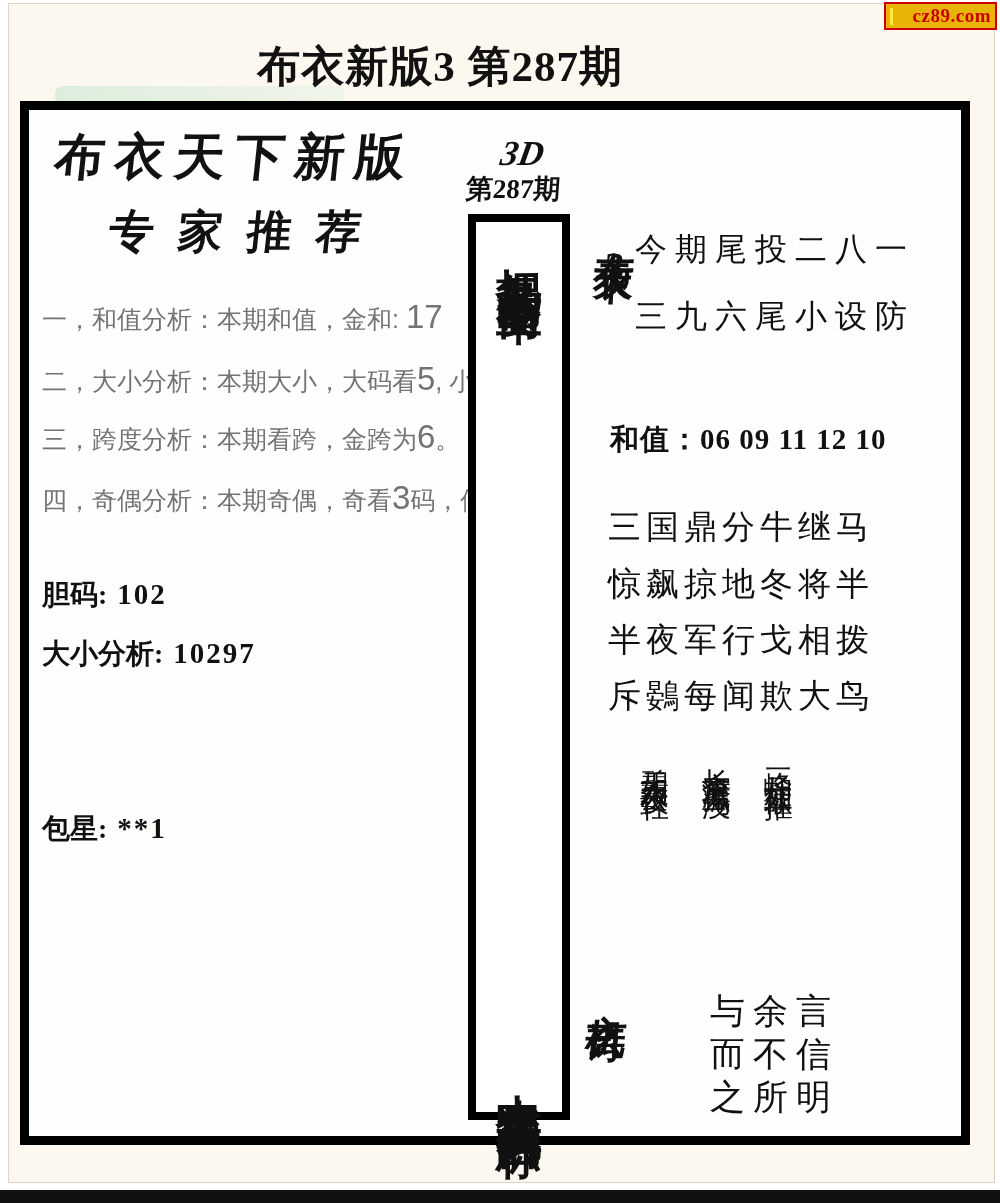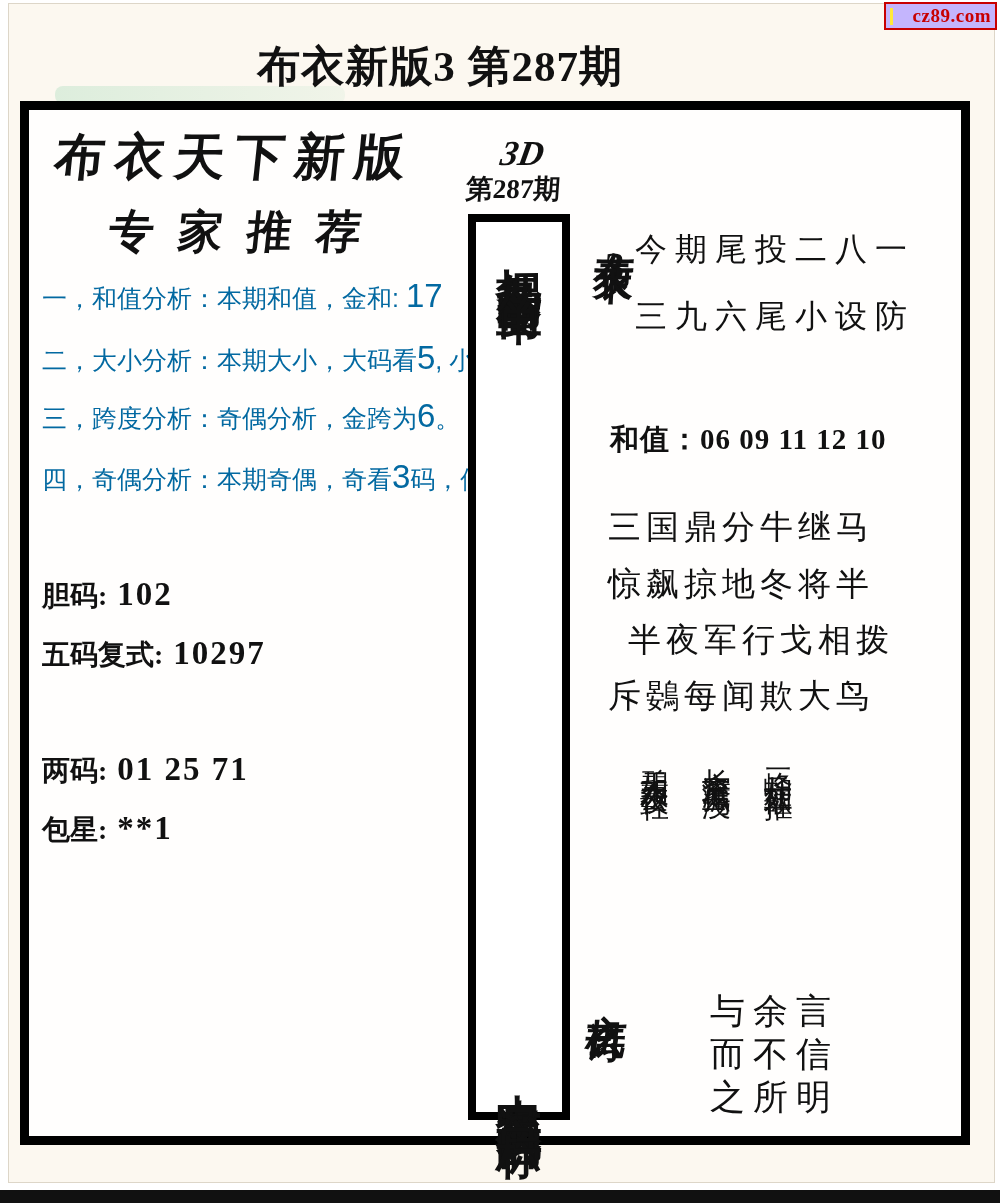--- a/index.html
+++ b/index.html
@@ -9,21 +9,21 @@
     background:#fff; overflow:hidden;
     font-family:"Liberation Serif","DejaVu Serif",serif;
     color:#111;
   }
   .cream-panel {
     position:absolute; left:8px; top:3px; width:987px; height:1180px;
     background:#fcf8f0; border:1px solid #ddd6c8;
   }
   .logo-box {
     position:absolute; left:884px; top:2px; width:113px; height:28px;
-    background:#c4b5fd; border:2px solid #c80000;
+    background:#eab308; border:2px solid #c80000;
     display:flex; align-items:center; gap:20px; padding:0 4px; z-index:5;
   }
   .logo-square { width:17px; height:17px; background:#ffe93a; }
   .logo-text { color:#c80000; font-weight:bold; font-size:19px; letter-spacing:0.5px; }
   .page-title {
     position:absolute; left:0; top:38px; width:880px; text-align:center;
     font-size:43px; font-weight:bold; letter-spacing:1px;
   }
   .main-box {
     position:absolute; left:20px; top:101px; width:950px; height:1044px;
@@ -36,47 +36,47 @@
     left:26px; top:14px; width:440px;
     font-size:50px; font-weight:bold; letter-spacing:10px;
     transform:skewX(-6deg); white-space:nowrap;
   }
   .brand-subtitle {
     left:80px; top:92px; font-size:45px; font-weight:bold; letter-spacing:24px;
     transform:skewX(-6deg); white-space:nowrap;
   }
   .analysis-line {
     left:13px; font-family:"Liberation Sans","DejaVu Sans",sans-serif;
-    font-size:25px; white-space:nowrap; color:#0369a1;
+    font-size:25px; white-space:nowrap; color:#737373;margin-top:21px;
   }
   .analysis-line .num { font-size:33px; line-height:1; }
   .al-0 { top:169px; } .al-1 { top:231px; } .al-2 { top:289px; } .al-3 { top:350px; }
   .pick-line { left:13px; font-size:28px; font-weight:bold; white-space:nowrap; }
-  .pick-line .pick-value { font-size:33px; margin-left:10px; letter-spacing:2px; }
+  .pick-line .pick-value { font-size:29px; margin-left:10px; letter-spacing:2px; }
   .pk-0 { top:466px; } .pk-1 { top:525px; } .pk-2 { top:585px; } .pk-3 { top:641px; } .pk-4 { top:700px; }
 
   
   .game-label { left:472px; top:24px; font-size:35px; font-weight:bold; font-style:italic; transform:skewX(-10deg); }
   .issue-label { left:437px; top:61px; font-size:27px; font-weight:bold; white-space:nowrap; transform:skewX(-4deg); }
   .slogan-box {
     left:439px; top:104px; width:102px; height:906px;
     border:8px solid #000; background:#fff;
     display:flex; flex-direction:column; align-items:center; justify-content:space-between;
     padding:10px 0;
   }
   .vtext { writing-mode:vertical-rl; text-orientation:upright; }
   .slogan-text { font-size:46px; font-weight:bold; letter-spacing:5px; line-height:1; }
 
   
   .right-brand { left:550px; top:110px; height:320px; font-size:40px; font-weight:bold; letter-spacing:6px; transform:skewX(-4deg); }
   .tip-line { left:606px; font-size:32px; letter-spacing:8px; white-space:nowrap; }
   .tip-0 { top:118px; } .tip-1 { top:185px; } .tip-2 { top:252px; }
   .sum-line { left:581px; top:310px; font-size:29px; font-weight:bold; white-space:nowrap; letter-spacing:1px; }
   .poem-line { left:579px; font-size:33px; letter-spacing:5px; white-space:nowrap; }
-  .pm-0 { top:395px; } .pm-1 { top:452px; } .pm-2 { top:508px;margin-left:20px; } .pm-3 { top:564px;font-family:Liberation Mono, monospace; }
+  .pm-0 { top:395px; } .pm-1 { top:452px; } .pm-2 { top:508px; } .pm-3 { top:564px;font-family:Liberation Mono, monospace; }
   .vcolumns { left:609px; top:635px; display:flex; gap:30px; }
   .vcolumn { font-size:29px; letter-spacing:4px; line-height:1.1; height:225px; }
   .mystic-label { left:547px; top:872px; height:160px; font-size:40px; font-weight:bold; letter-spacing:4px; transform:skewX(-6deg); }
   .mystic-lines { left:681px; top:880px; font-size:35px; letter-spacing:8px; line-height:43px; white-space:nowrap; }
 
   .bottom-bar { position:absolute; left:0; top:1190px; width:1000px; height:13px; background:#111; }
 
   .watermark {
     position:absolute; border-radius:50%;
     background:radial-gradient(ellipse at center, rgba(110,205,180,0.35), rgba(110,205,180,0) 70%);
@@ -106,31 +106,28 @@
 
   <div class="page-title">布衣新版3 第287期</div>
 
   <div class="main-box">
 
     <div class="brand-title">布衣天下新版</div>
     <div class="brand-subtitle">专家推荐</div>
 
     <div class="analysis-line al-0"><span>一，和值分析：本期和值，金和: </span><span class="num">17</span></div>
     <div class="analysis-line al-1"><span>二，大小分析：本期大小，大码看</span><span class="num">5</span><span>, 小码看</span><span class="num">0</span></div>
-    <div class="analysis-line al-2"><span>三，跨度分析：奇偶分析，金跨为</span><span class="num">6</span><span>。</span></div>
+    <div class="analysis-line al-2"><span>三，跨度分析：本期看跨，金跨为</span><span class="num">6</span><span>。</span></div>
     <div class="analysis-line al-3"><span>四，奇偶分析：本期奇偶，奇看</span><span class="num">3</span><span>码，偶看</span><span class="num">2</span><span>码。</span></div>
 
     <div class="pick-line pk-0">
       <span class="pick-label">胆码:</span><span class="pick-value">102</span>
     </div>
     <div class="pick-line pk-1">
-      <span class="pick-label">五码复式:</span><span class="pick-value">10297</span>
-    </div>
-    <div class="pick-line pk-3">
-      <span class="pick-label">两码:</span><span class="pick-value">01 25 71</span>
+      <span class="pick-label">大小分析:</span><span class="pick-value">10297</span>
     </div>
     <div class="pick-line pk-4">
       <span class="pick-label">包星:</span><span class="pick-value">**1</span>
     </div>
 
     <div class="game-label">3D</div>
     <div class="issue-label">第287期</div>
     <div class="slogan-box">
       <div class="vtext slogan-text">把复杂的变简单</div>
       <div class="vtext slogan-text">中大奖是我们的目标</div>

